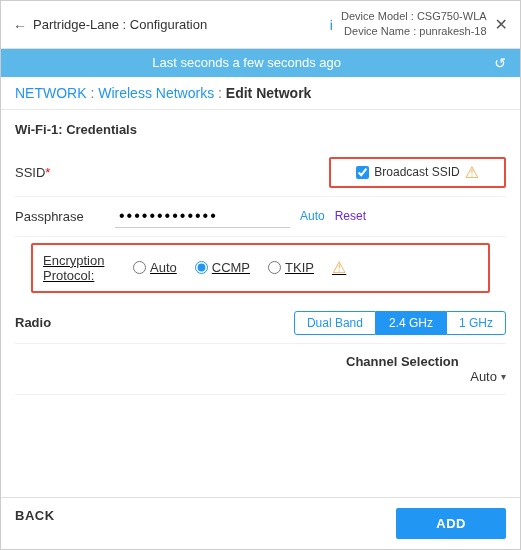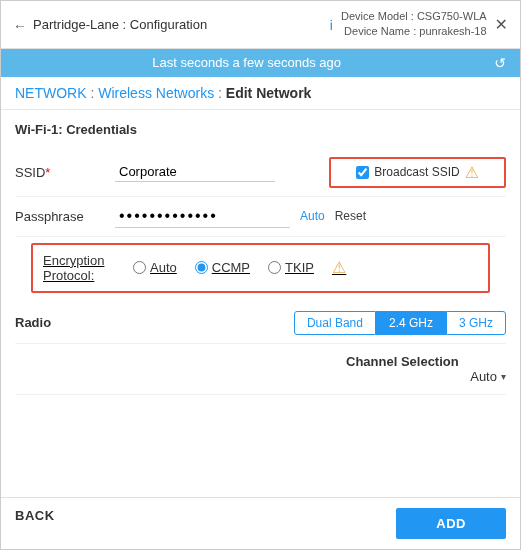--- a/index.html
+++ b/index.html
@@ -182,21 +182,21 @@
       background: transparent;
       letter-spacing: 2px;
     }
     .show-link {
       color: #2196F3;
       cursor: pointer;
       font-size: 12px;
       text-decoration: none;
     }
     .reset-link {
-      color: #404040;
+      color: #6d28d9;
       cursor: pointer;
       font-size: 12px;
       text-decoration: none;
     }
     
     .encryption-row {
       border: 2px solid #e74c3c;
       border-radius: 2px;
       padding: 8px 10px;
       display: flex;
@@ -359,21 +359,20 @@
 
   <div class="content">
 
     <div class="section-title">Wi-Fi-1: Credentials</div>
 
     <div class="form-row">
       <div class="form-label">
         <span>SSID</span><span class="required">*</span>
       </div>
       <div class="form-value">
-        <input type="text" class="ssid-input" value="Corporate" style="">
         <div class="broadcast-box">
           <input type="checkbox" class="broadcast-checkbox" checked="" style="">
           <label class="broadcast-label">Broadcast SSID</label>
           <span class="warning-icon">⚠</span>
         </div>
       </div>
     </div>
 
     <div class="form-row">
       <div class="form-label">Passphrase</div>
@@ -403,21 +402,21 @@
           <span class="warning-icon">⚠</span>
         </div>
       </div>
     </div>
 
     <div class="radio-section">
       <div class="radio-section-label">Radio</div>
       <div class="band-buttons">
         <button class="band-btn">Dual Band</button>
         <button class="band-btn active">2.4 GHz</button>
-        <button class="band-btn">3 GHz</button>
+        <button class="band-btn">1 GHz</button>
       </div>
     </div>
 
     <div class="channel-row">
       <div class="channel-label">Channel Selection</div>
       <div class="channel-select">
         <span>Auto</span>
         <span class="chevron-down">▾</span>
       </div>
     </div>

